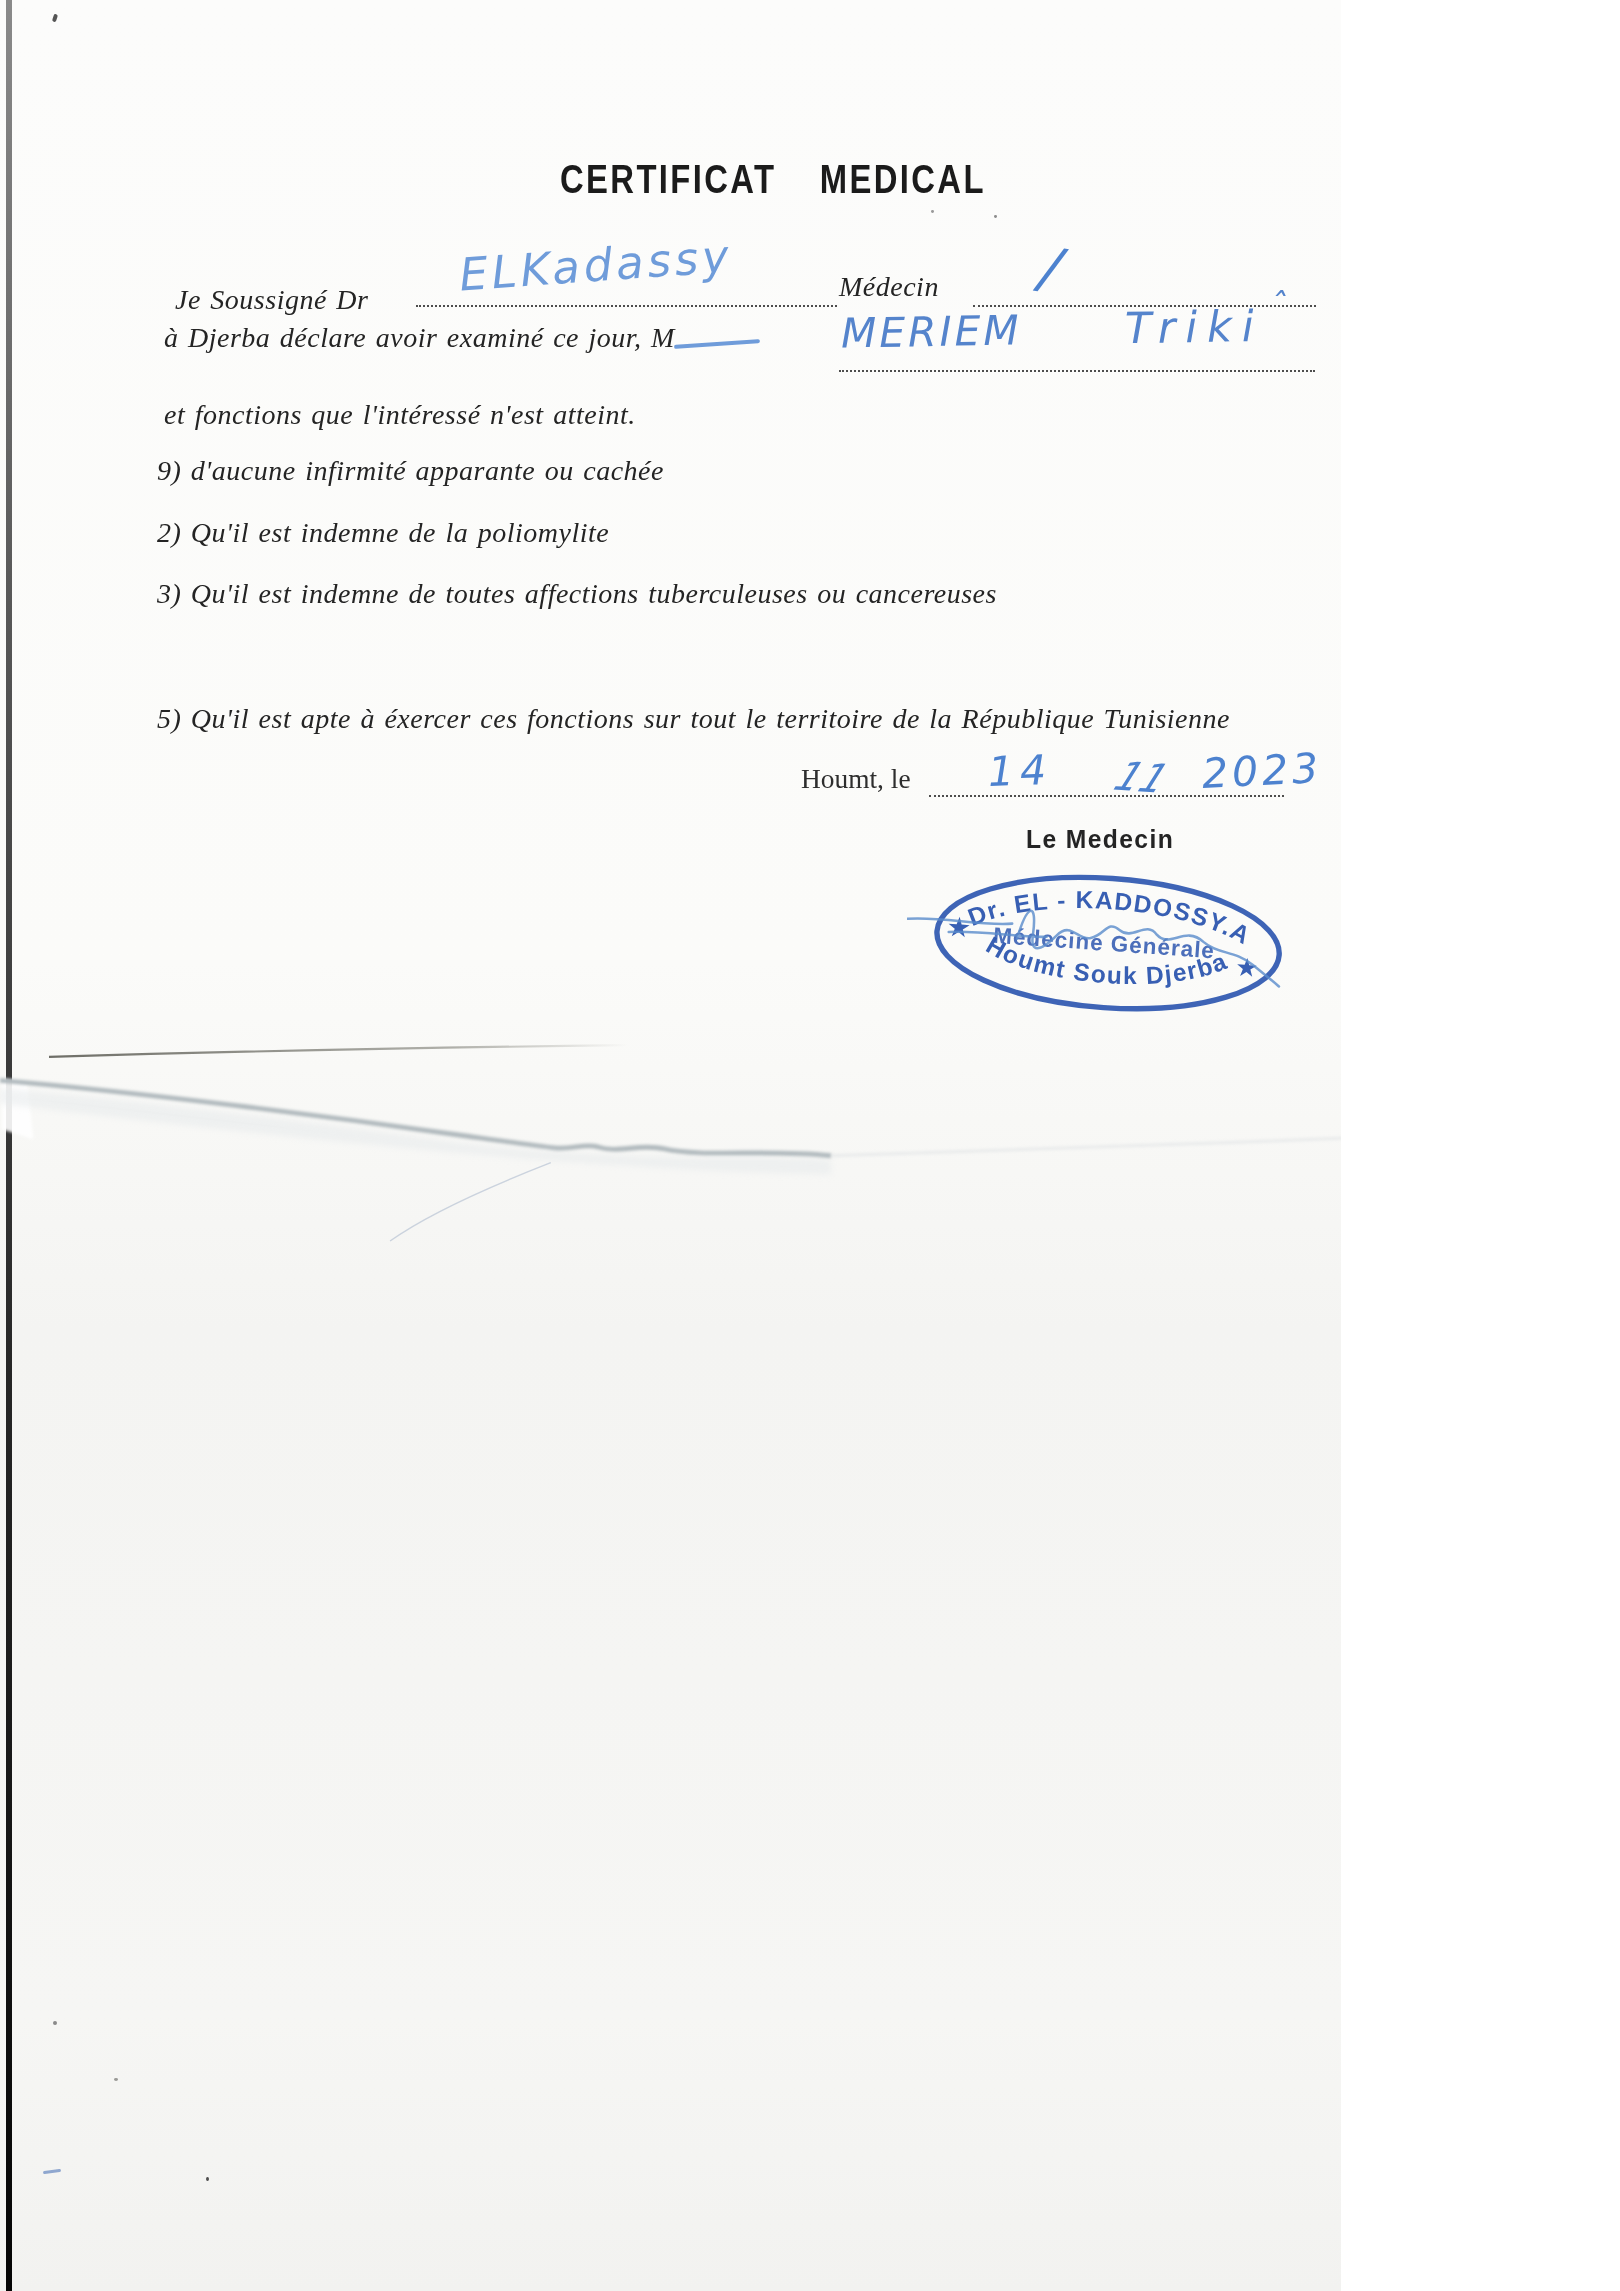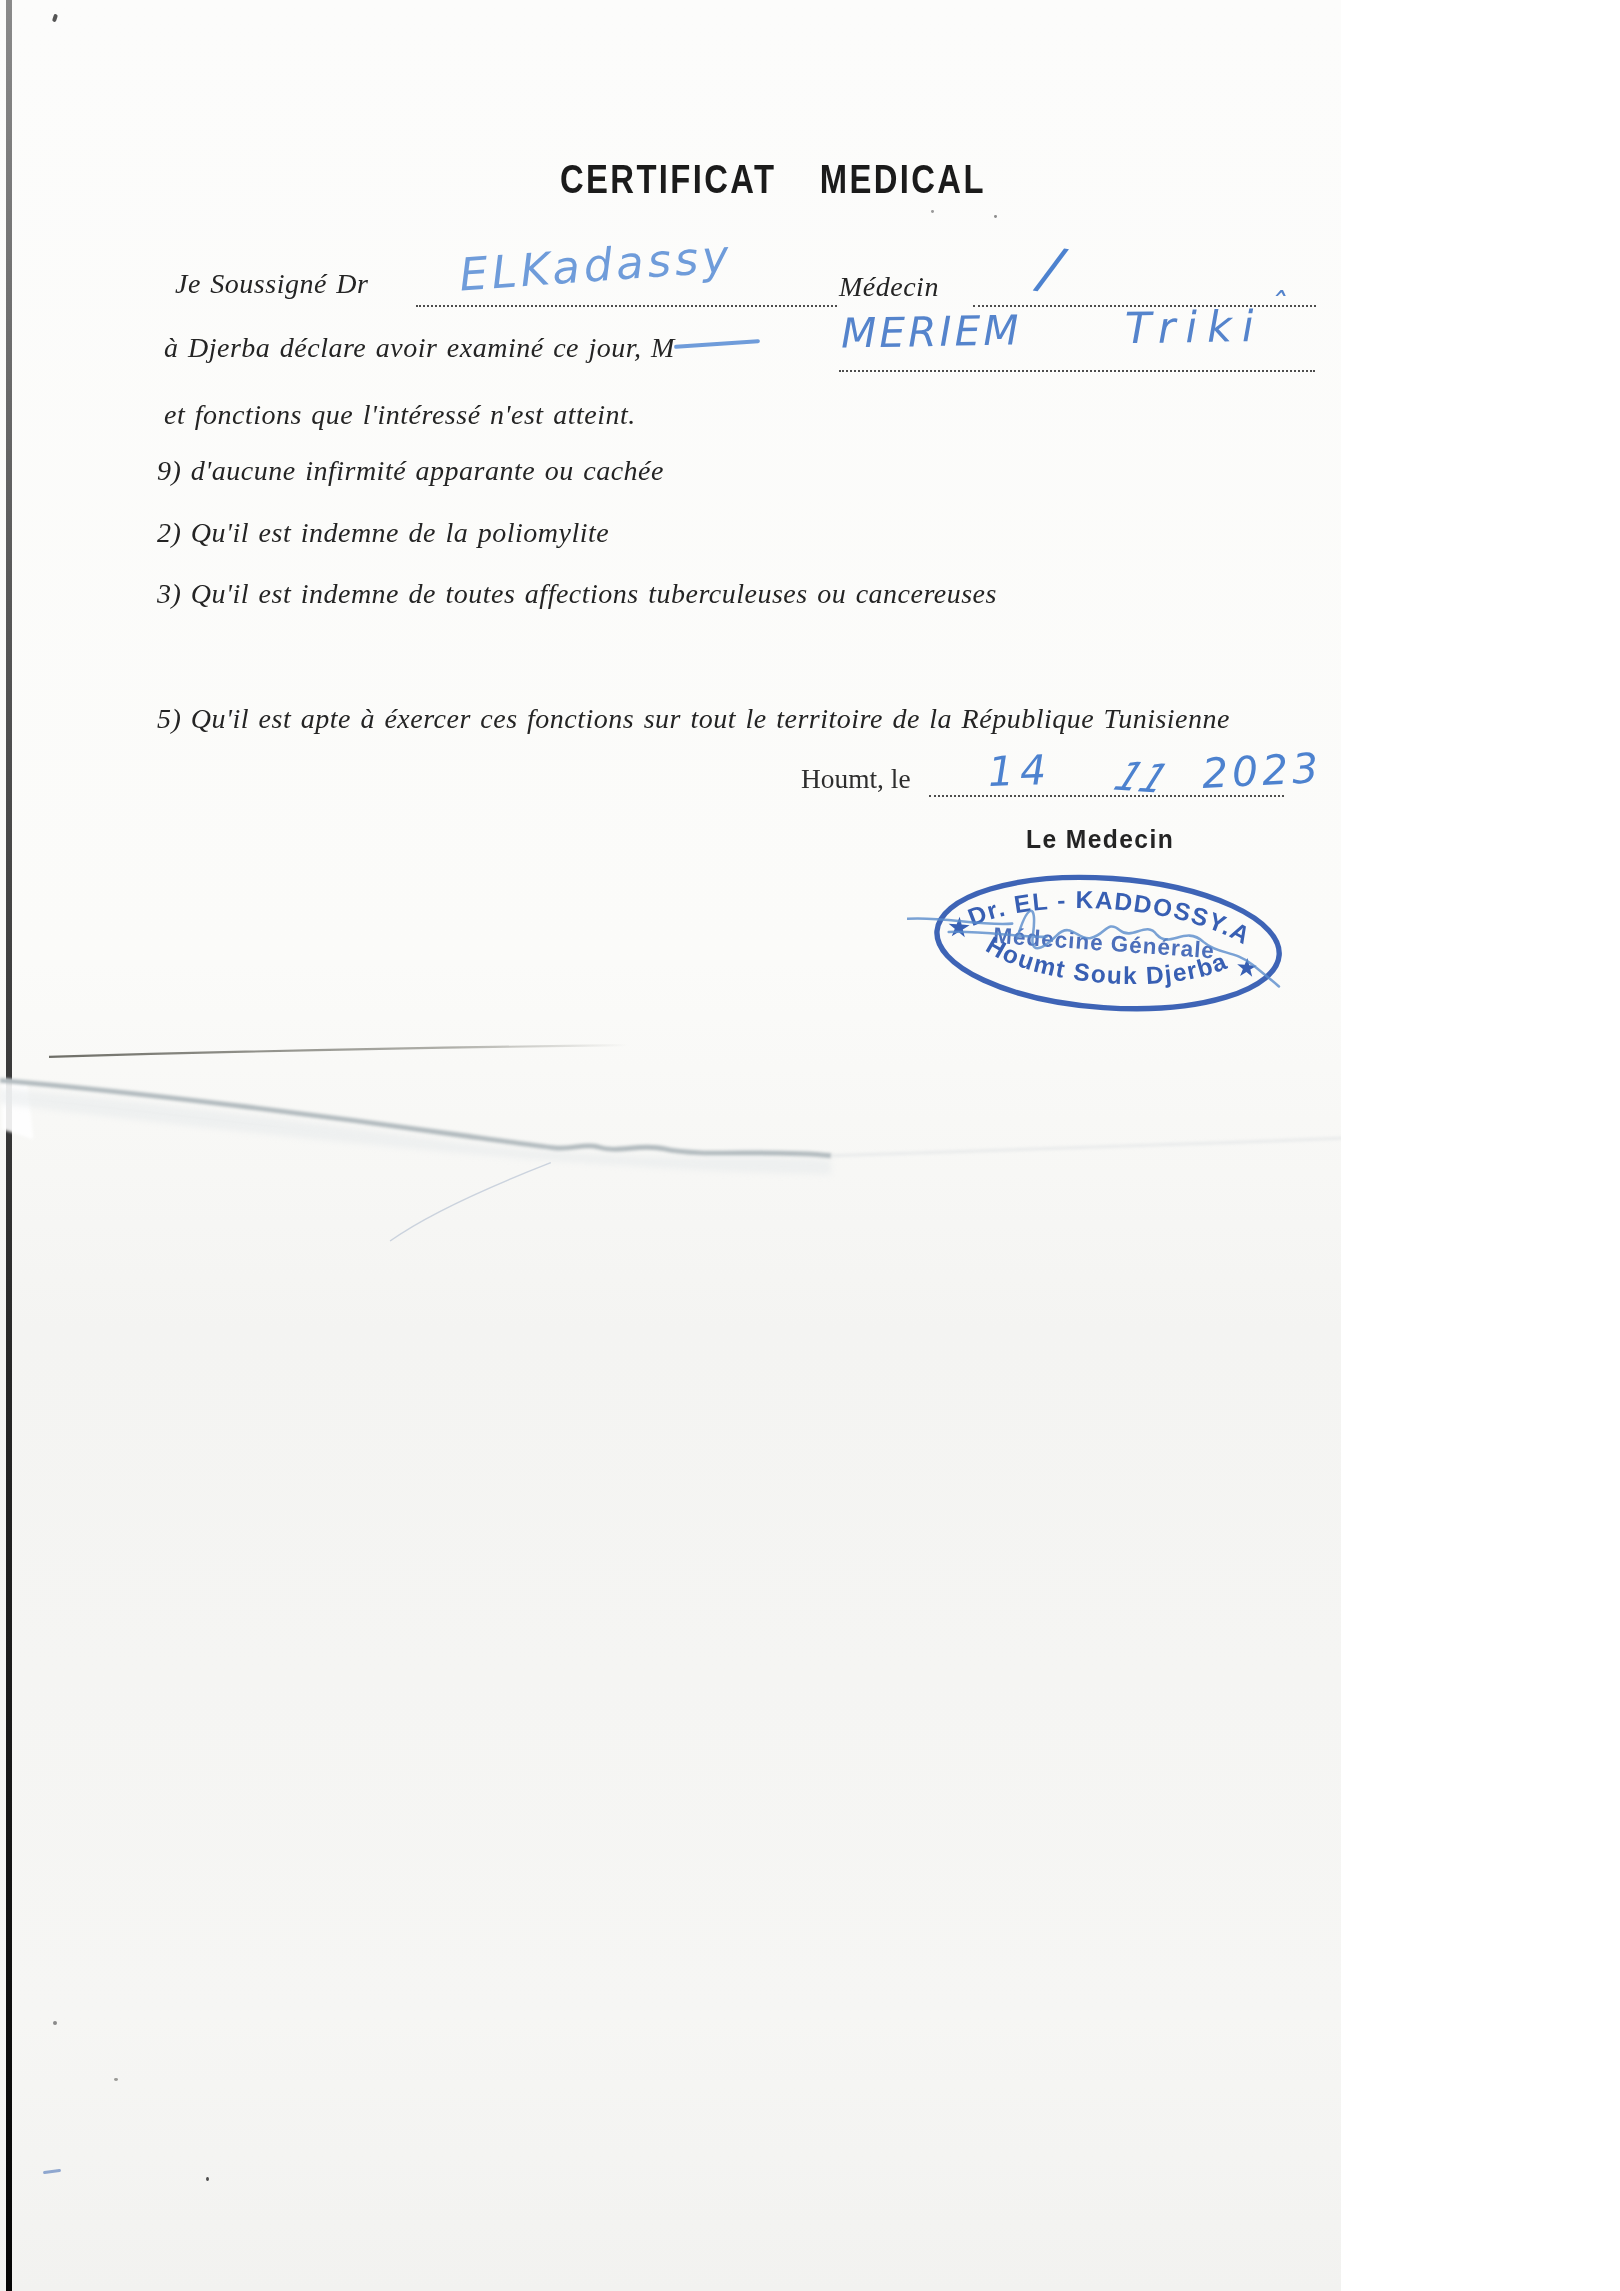--- a/index.html
+++ b/index.html
@@ -42,30 +42,30 @@
 
 <div class="page">
 
   <div class="scan-edge"></div>
 
   <div class="title">
     <span>CERTIFICAT</span>
     <span>MEDICAL</span>
   </div>
 
-  <div class="printed" style="left:175px;top:268px;">Je Soussigné Dr</div>
+  <div class="printed" style="left:175px;top:284px;">Je Soussigné Dr</div>
   <div class="dots" style="left:416px;top:301px;width:421px;"></div>
   <div class="printed" style="left:839px;top:271px;">Médecin</div>
   <div class="dots" style="left:973px;top:301px;width:343px;"></div>
 
   <div class="hw" style="left:459px;top:239px;font-size:45px;letter-spacing:3.9px;transform:rotate(-4deg);">ELKadassy</div>
   <div class="abs" style="left:674px;top:342px;width:86px;height:3.9px;background:#6f9cda;border-radius:2px;transform:rotate(-4deg);"></div>
   <div class="hw" style="left:1041px;top:235px;font-size:57px;color:#4d82cf;transform:rotate(10deg);">/</div>
 
-  <div class="printed" style="left:164px;top:332px;">à Djerba déclare avoir examiné ce jour, M</div>
+  <div class="printed" style="left:164px;top:322px;">à Djerba déclare avoir examiné ce jour, M</div>
   <div class="dots" style="left:839px;top:366px;width:476px;"></div>
   <div class="hw" style="left:841px;top:308px;font-size:41px;letter-spacing:2.9px;color:#5584cc;transform:rotate(-1deg);">MERIEM</div>
   <div class="hw" style="left:1125px;top:302px;font-size:43px;letter-spacing:9.8px;color:#5584cc;transform:rotate(-1deg);">Triki</div>
   <div class="hw" style="left:1270px;top:286px;font-size:33px;color:#5584cc;">ˆ</div>
 
   <div class="printed" style="left:164px;top:399px;">et fonctions que l'intéressé n'est atteint.</div>
 
   <div class="printed" style="left:157px;top:455px;">9) d'aucune infirmité apparante ou cachée</div>
   <div class="printed" style="left:157px;top:517px;">2) Qu'il est indemne de la poliomylite</div>
   <div class="printed" style="left:157px;top:578px;text-align:right;">3) Qu'il est indemne de toutes affections tuberculeuses ou cancereuses</div>

